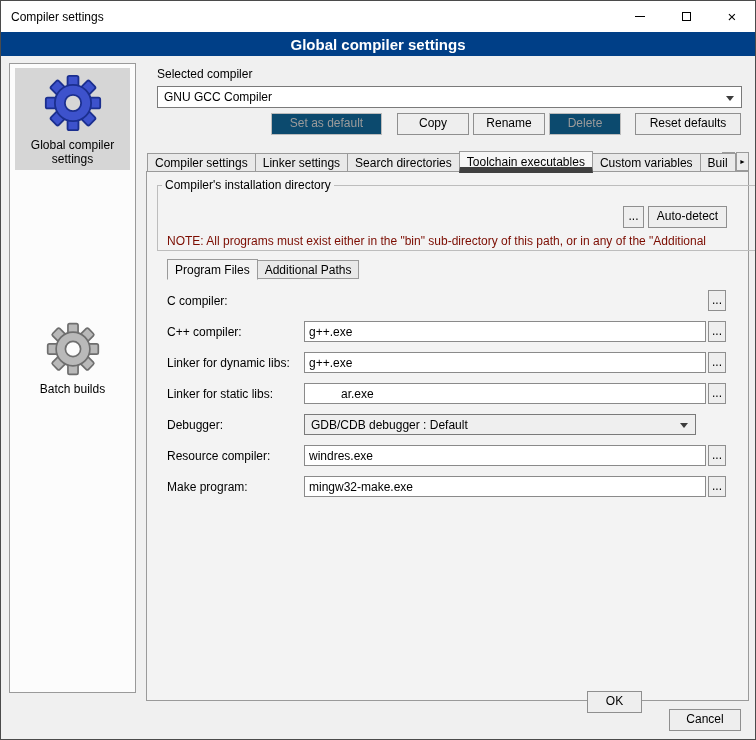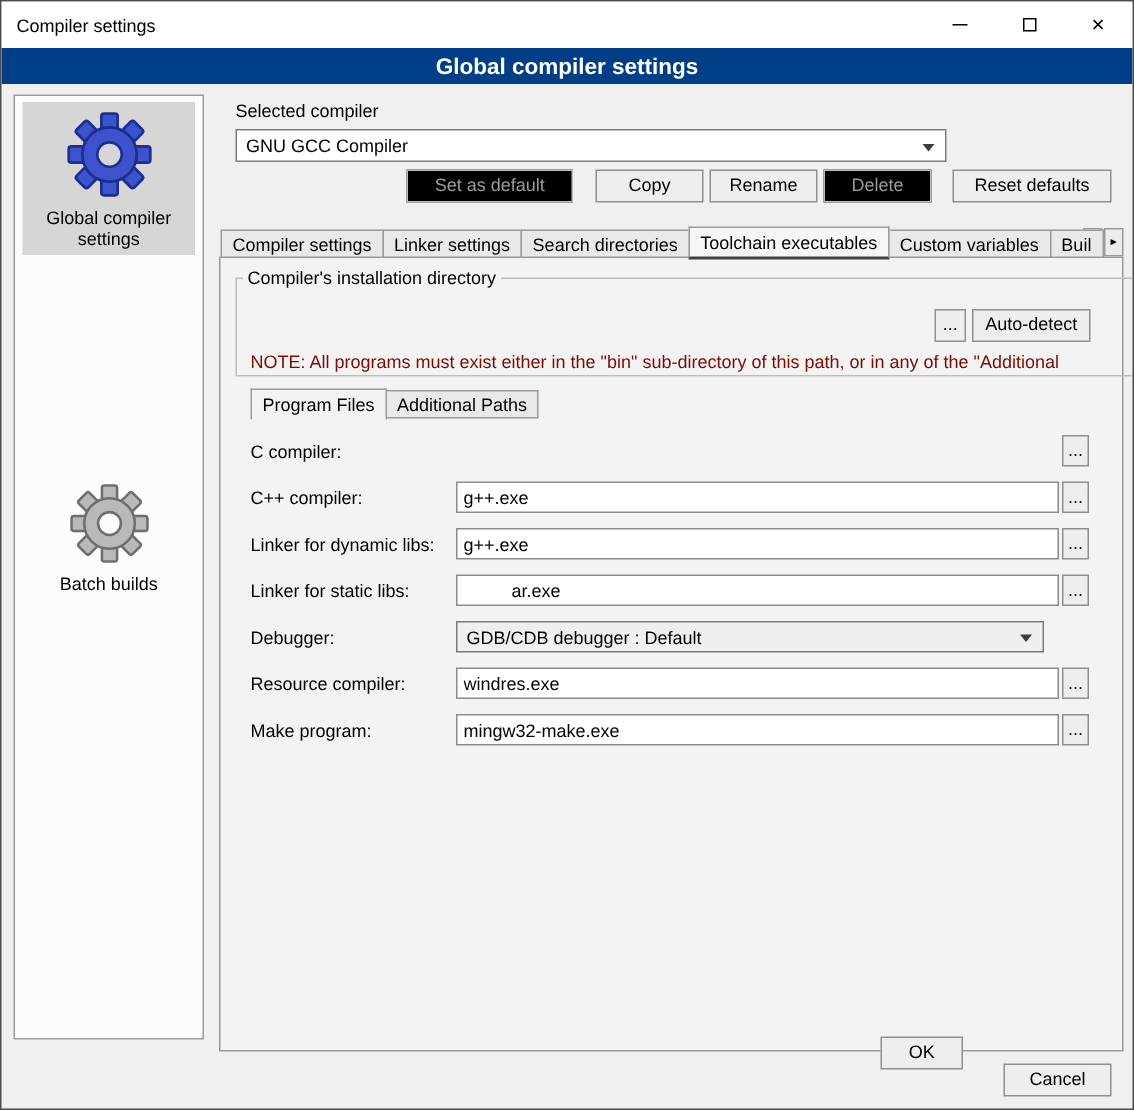--- a/index.html
+++ b/index.html
@@ -27,36 +27,36 @@
              background:#fcfcfc; border:1px solid #9a9a9a; }
   .side-item { position:absolute; left:5px; width:115px; text-align:center; line-height:14px; }
   .side-item.selected { background:#d6d6d6; }
   .side-icon { display:block; margin:6px auto 6px; }
   .side-label { display:block; padding:0 2px 4px; }
 
   
   .lbl { position:absolute; font-size:12px; white-space:nowrap; }
   .btn { position:absolute; height:22px; background:#eeeeee; border:1px solid #8f8f8f;
          font-size:12px; text-align:center; line-height:19px; }
-  .btn.disabled { color:#9b9b9b; border-color:#bcbcbc; background:#000000; }
+  .btn.disabled { color:#9b9b9b; border-color:#bcbcbc; background:#0c4a6e; }
   .combo { position:absolute; height:22px; background:#fff; border:1px solid #7a7a7a;
            font-size:12px; display:flex; align-items:center; padding:0 20px 0 6px; }
   .combo.gray { background:#efefef; }
   .chev { position:absolute; right:7px; top:9px; width:0; height:0;
           border-left:4px solid transparent; border-right:4px solid transparent;
           border-top:5px solid #3c3c3c; }
 
   
   .tabs { position:absolute; display:flex; align-items:flex-end; z-index:3; }
   .tabs.main { left:146px; top:149px; height:22px; }
   .tabs.sub  { left:166px; top:257px; height:21px;align-items:flex-end; }
   .tab { height:19px; line-height:18px; padding:0 7px; border:1px solid #9a9a9a;
          background:#e9e9e9; margin-right:-1px; white-space:nowrap; }
   .tabs.main .tab.active { height:22px; line-height:21px; background:#f6f6f6;
-         border-bottom:2px solid #404040; margin-bottom:-1px; position:relative; z-index:4; }
+         border-bottom:6px solid #404040; margin-bottom:-1px; position:relative; z-index:4; }
   .tabs.sub .tab.active { height:21px; line-height:20px; background:#f3f3f3;
          border-bottom:1px solid #f3f3f3; margin-bottom:-1px; position:relative; z-index:4; }
   .tab-arrow { position:absolute; top:151px; width:13px; height:19px; background:#ececec;
          border:1px solid #9a9a9a; font-size:7px; text-align:center; line-height:18px; }
 
   
   .panel { position:absolute; left:145px; top:170px; width:603px; height:530px;
            border:1px solid #9a9a9a; background:#f3f3f3; }
   fieldset.groupbox { position:absolute; left:156px; top:177px; width:677px; height:73px;
            border:1px solid #bdbdbd; }
@@ -128,21 +128,21 @@
           <rect x="-6" y="-30" width="12" height="14" rx="2" transform="rotate(315)"></rect>
           <circle r="20"></circle>
           <circle r="9" fill="#fcfcfc"></circle>
         </g>
       </svg>
       <span class="side-label">Batch builds</span>
     </div>
   </div>
 
   <div class="lbl" style="left:156px; top:66px;">Selected compiler</div>
-  <div class="combo" style="left:156px; top:85px; width:474px;">
+  <div class="combo" style="left:156px; top:85px; width:585px;">
     <span>GNU GCC Compiler</span>
     <span class="chev"></span>
   </div>
 
   <div class="btn disabled" style="left:270px; top:112px; width:111px;">Set as default</div>
   <div class="btn" style="left:396px; top:112px; width:72px;">Copy</div>
   <div class="btn" style="left:472px; top:112px; width:72px;">Rename</div>
   <div class="btn disabled" style="left:548px; top:112px; width:72px;">Delete</div>
   <div class="btn" style="left:634px; top:112px; width:106px;">Reset defaults</div>
 

